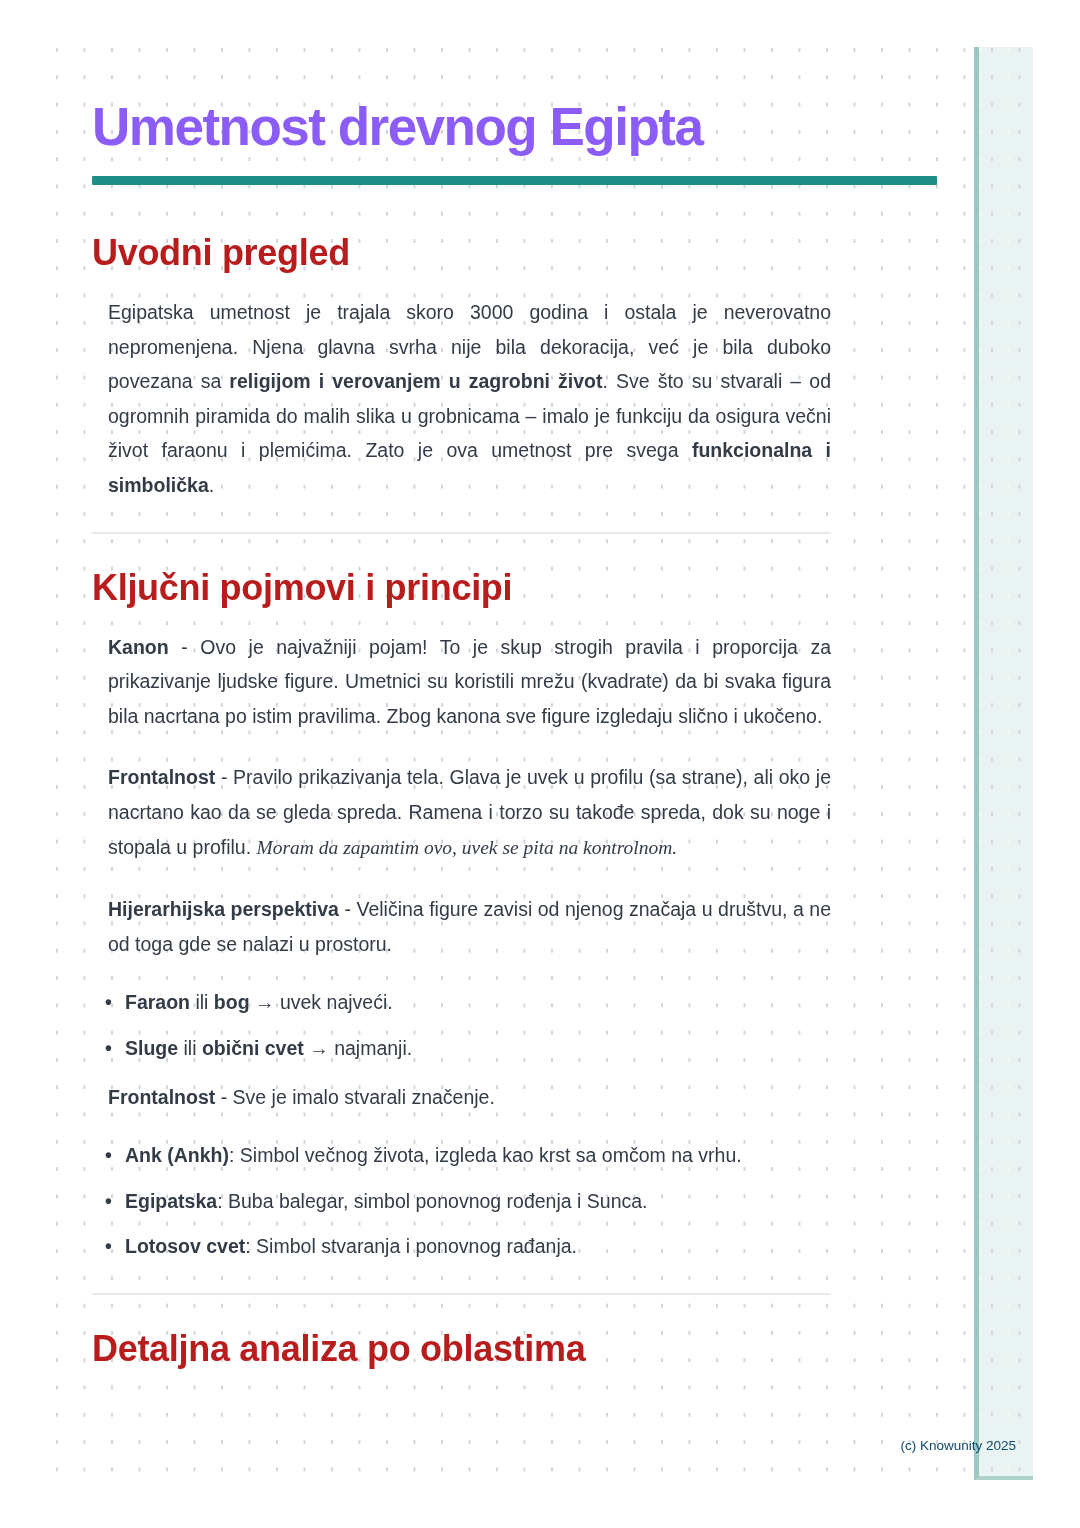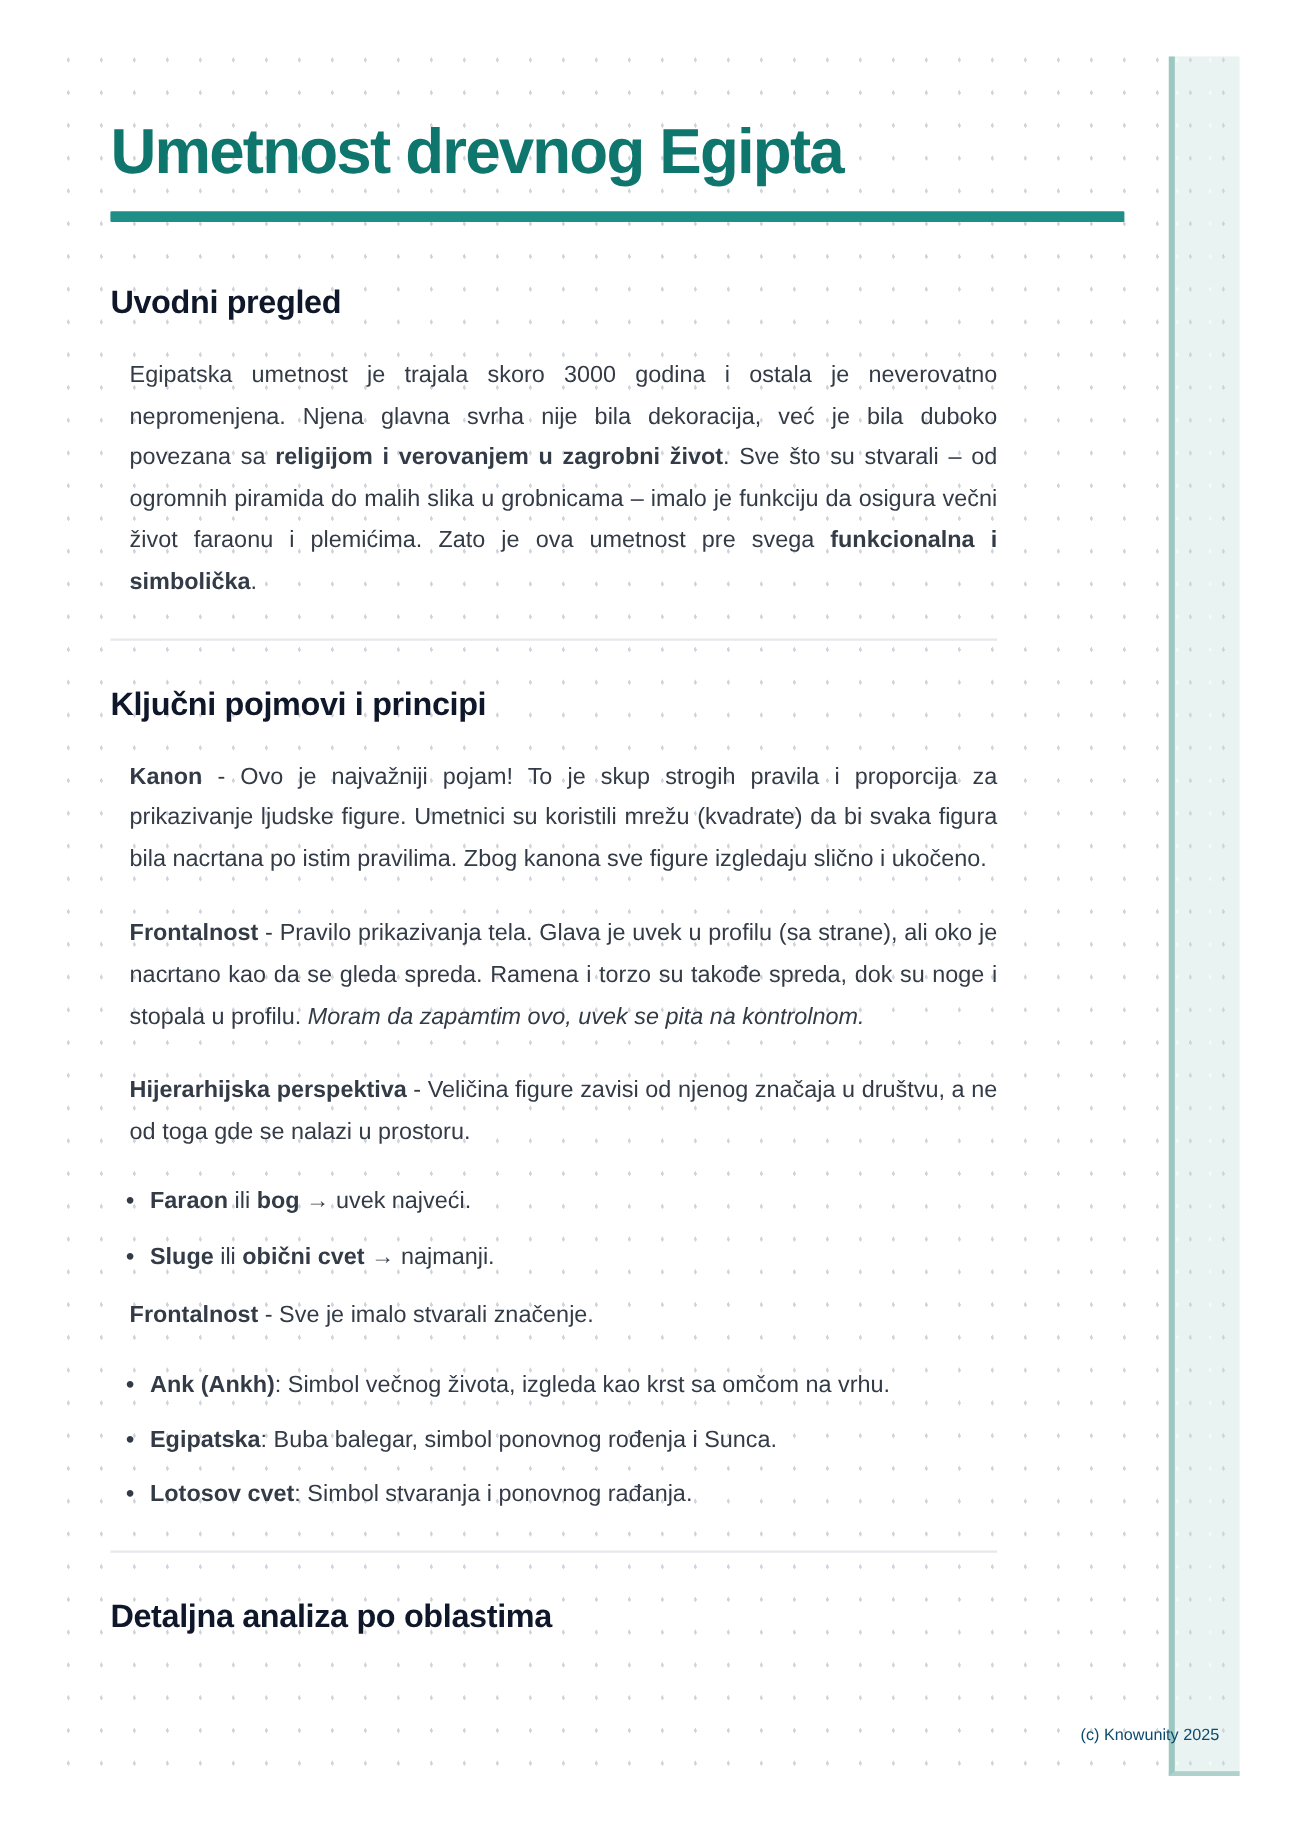--- a/index.html
+++ b/index.html
@@ -32,34 +32,34 @@
     border-bottom:4px solid #aed2cb;
   }
   .content {
     position:absolute; left:37px; top:0;
     width:845px;
   }
   .page-title {
     margin:50px 0 0 0;
     font-size:53px; line-height:60px;
     font-weight:bold; letter-spacing:-1.5px;
-    color:#0f766e;
+    color:#8b5cf6;
   }
   .title-rule {
     margin-top:19px;
     width:845px; height:9px;
     background:#1f8e86;
     border-radius:1px;
   }
   .col { width:739px; }
   .col h2 {
     margin:38px 0 0 0;
-    font-size:27px; line-height:31px;
+    font-size:36px; line-height:31px;
     font-weight:bold;
-    color:#0f172a;
+    color:#b91c1c;
     letter-spacing:-0.3px;
   }
   .col h2:first-child { margin-top:52px; }
   .col .p {
     margin:27px 0 0 16px;
     font-size:19.5px; line-height:34.6px;
     color:#333b47;
     text-align:justify;
   }
   .col .ul { margin-top:24px; }
@@ -77,21 +77,21 @@
     padding-left:13px;
     font-weight:bold;
   }
   .bullet-text { flex:1; }
   .divider {
     margin-top:29px;
     width:739px; height:2px;
     background:#e8e9ed;
   }
   .b { font-weight:bold; }
-  .i { font-style:italic; }
+  .i { font-style:italic;font-family:Liberation Serif, serif; }
   .watermark {
     position:absolute;
     top:1438px; right:64px;
     font-size:13.5px;
     color:#0c4a6e;
     z-index:5;
   }
 </style>
 </head>
 <body>

